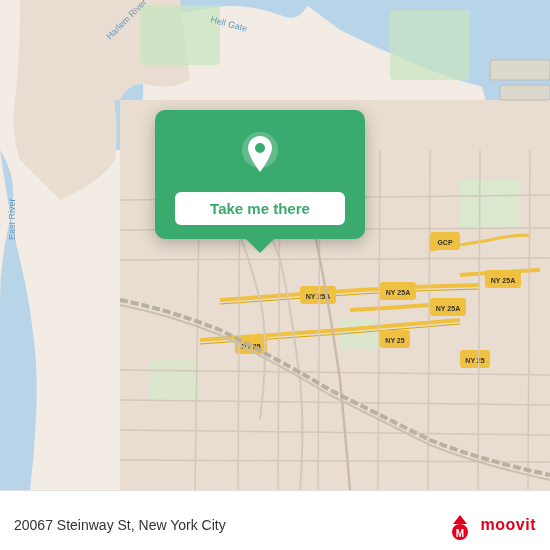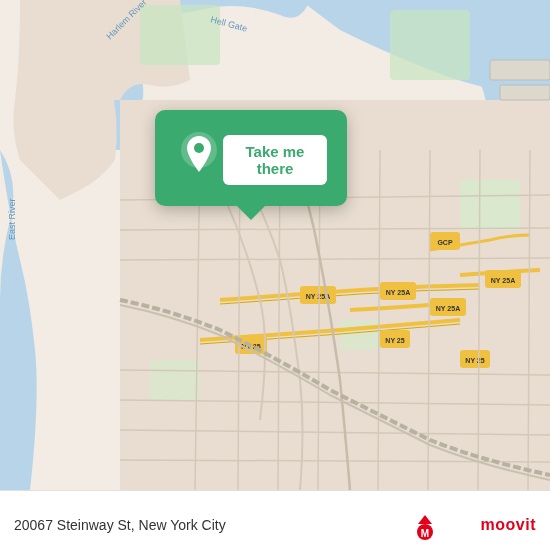--- a/index.html
+++ b/index.html
@@ -24,25 +24,25 @@
     #map-svg {
       width: 100%;
       height: 100%;
     }
 
     
     #popup-card {
       position: absolute;
       top: 110px;
       left: 155px;
-      width: 192px;
+      width: 210px;
       background: #3aaa6e;
       border-radius: 10px;
       display: flex;
-      flex-direction: row;
+      flex-direction: column;
       align-items: center;
       padding: 18px 20px 14px;
       box-shadow: 0 4px 16px rgba(0,0,0,0.25);
     }
 
     #popup-card::after {
       content: '';
       position: absolute;
       bottom: -14px;
       left: 50%;
@@ -103,21 +103,20 @@
     #moovit-icon {
       width: 30px;
       height: 30px;
     }
 
     #moovit-label {
       font-size: 16px;
       font-weight: 700;
       color: #e3001b;
       letter-spacing: 0.5px;
-      margin-left: 35px;
     }
 
     #copyright-text {
       font-size: 10px;
       color: #888;
       position: absolute;
       bottom: 62px;
       left: 8px;
     }
   </style>

